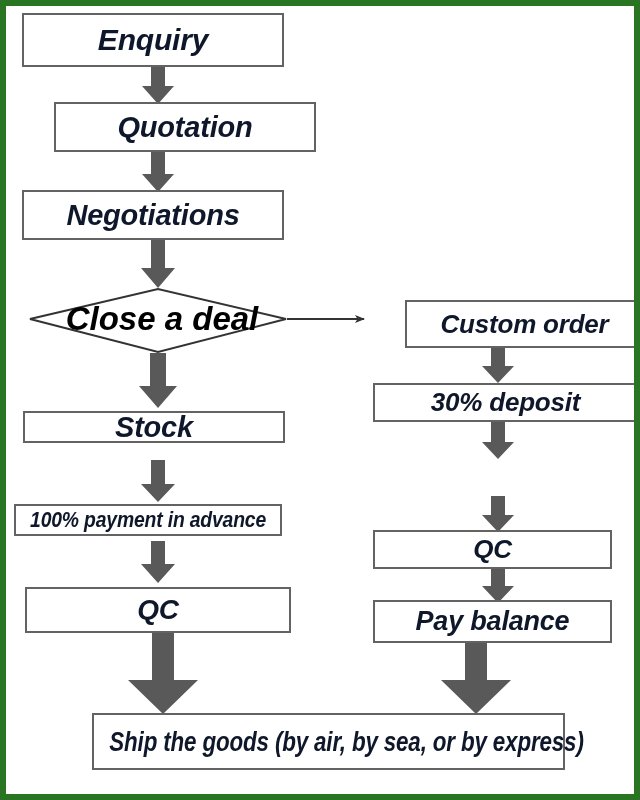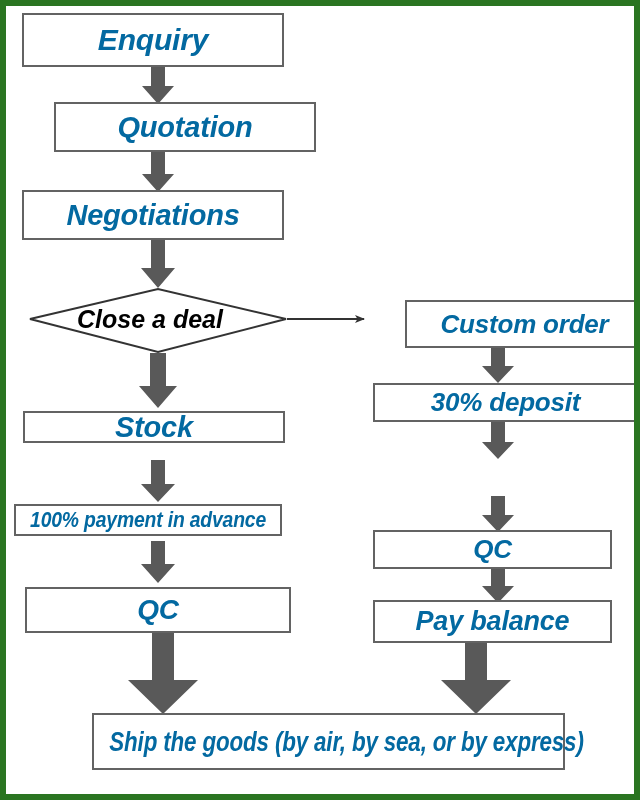--- a/index.html
+++ b/index.html
@@ -25,21 +25,21 @@
     height: 788px;
   }
   .node {
     position: absolute;
     box-sizing: border-box;
     background: #ffffff;
     border: 2px solid #636363;
     display: flex;
     align-items: center;
     justify-content: center;
-    color: #0369a1;
+    color: #0f172a;
     font-style: italic;
     font-weight: bold;
     letter-spacing: -0.2px;
     white-space: nowrap;
     text-align: center;
   }
   .diamond-label {
     position: absolute;
     display: flex;
     align-items: center;
@@ -131,21 +131,21 @@
   </div>
 
   <div class="node" style="left:16px; top:96px; width:262px; height:50px; font-size:29px;margin-left:32px;">
     <span>Quotation</span>
   </div>
 
   <div class="node" style="left:16px; top:184px; width:262px; height:50px; font-size:29px;">
     <span>Negotiations</span>
   </div>
 
-  <div class="diamond-label" style="left:16px; top:296px; width:256px; height:34px; font-size:25px;">
+  <div class="diamond-label" style="left:28px; top:296px; width:256px; height:34px; font-size:33px;">
     <span>Close a deal</span>
   </div>
 
   <div class="node" style="left:17px; top:405px; width:262px; height:32px; font-size:29px;">
     <span>Stock</span>
   </div>
 
   <div class="node" style="left:8px; top:498px; width:268px; height:32px; font-size:22px;">
     <span class="condensed">100% payment in advance</span>
   </div>

